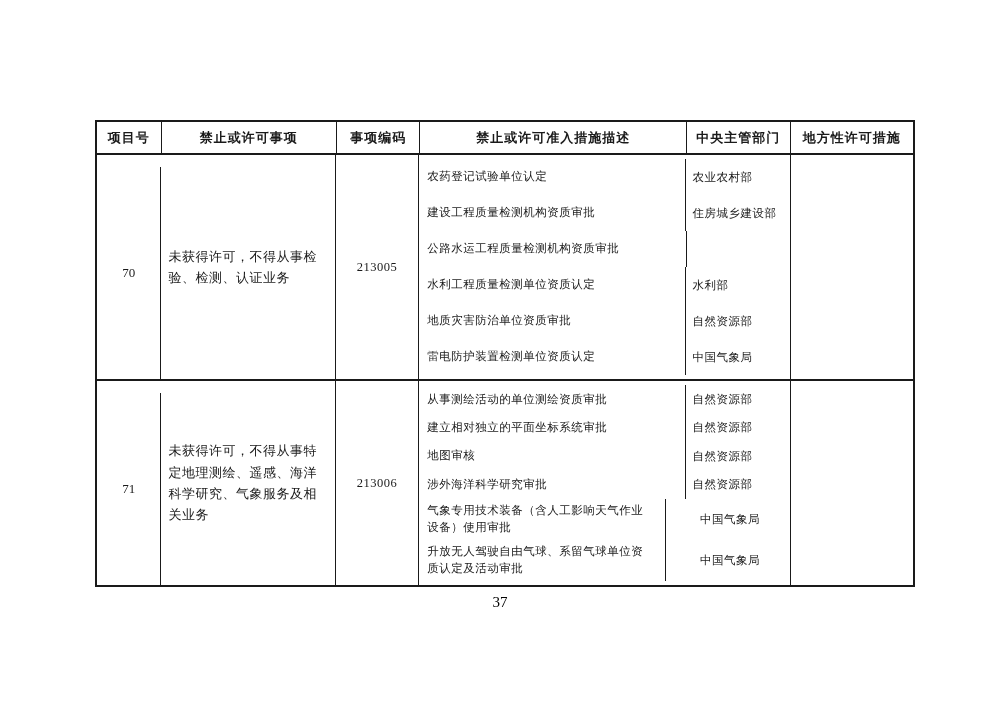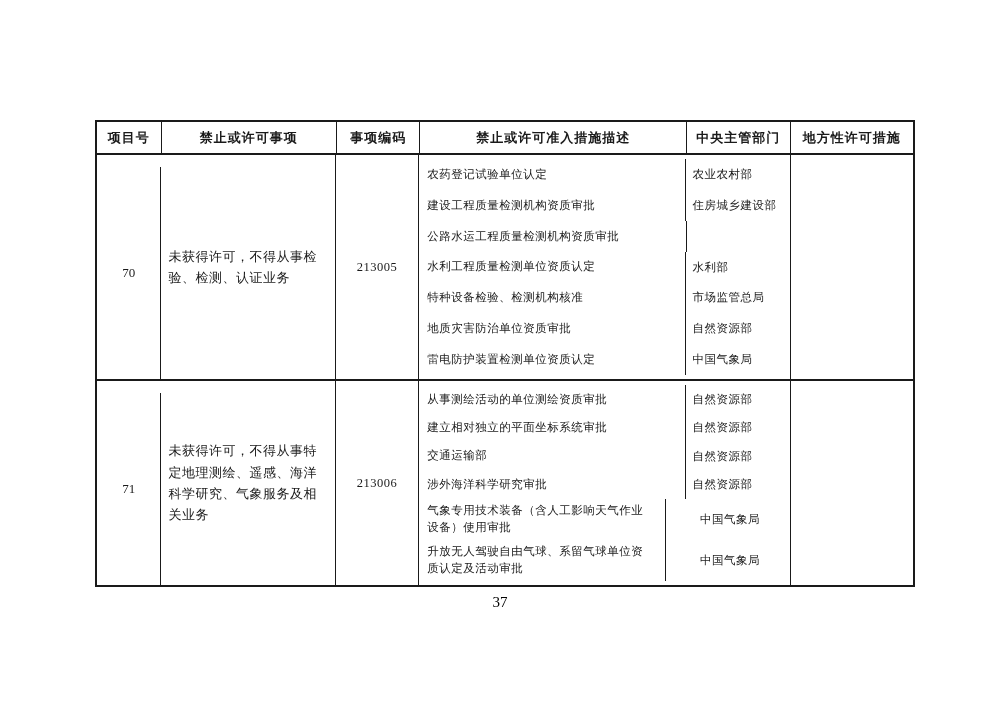--- a/index.html
+++ b/index.html
@@ -129,24 +129,20 @@
           <div class="sub-dept">住房城乡建设部</div>
         </div>
         <div class="sub-row">
           <div class="sub-measure">公路水运工程质量检测机构资质审批</div>
         </div>
         <div class="sub-row">
           <div class="sub-measure">水利工程质量检测单位资质认定</div>
           <div class="sub-dept">水利部</div>
         </div>
         <div class="sub-row">
-          <div class="sub-measure">特种设备检验、检测机构核准</div>
-          <div class="sub-dept">市场监管总局</div>
-        </div>
-        <div class="sub-row">
           <div class="sub-measure">地质灾害防治单位资质审批</div>
           <div class="sub-dept">自然资源部</div>
         </div>
         <div class="sub-row">
           <div class="sub-measure">雷电防护装置检测单位资质认定</div>
           <div class="sub-dept">中国气象局</div>
         </div>
       </div>
       <div class="cell col-local w-local"></div>
     </div>
@@ -158,21 +154,21 @@
       <div class="cell col-sub w-sub">
         <div class="sub-row">
           <div class="sub-measure">从事测绘活动的单位测绘资质审批</div>
           <div class="sub-dept">自然资源部</div>
         </div>
         <div class="sub-row">
           <div class="sub-measure">建立相对独立的平面坐标系统审批</div>
           <div class="sub-dept">自然资源部</div>
         </div>
         <div class="sub-row">
-          <div class="sub-measure">交通运输部</div>
+          <div class="sub-measure">地图审核</div>
           <div class="sub-dept">自然资源部</div>
         </div>
         <div class="sub-row">
           <div class="sub-measure">涉外海洋科学研究审批</div>
           <div class="sub-dept">自然资源部</div>
         </div>
         <div class="sub-row tall">
           <div class="sub-measure">气象专用技术装备（含人工影响天气作业设备）使用审批</div>
           <div class="sub-dept">中国气象局</div>
         </div>

